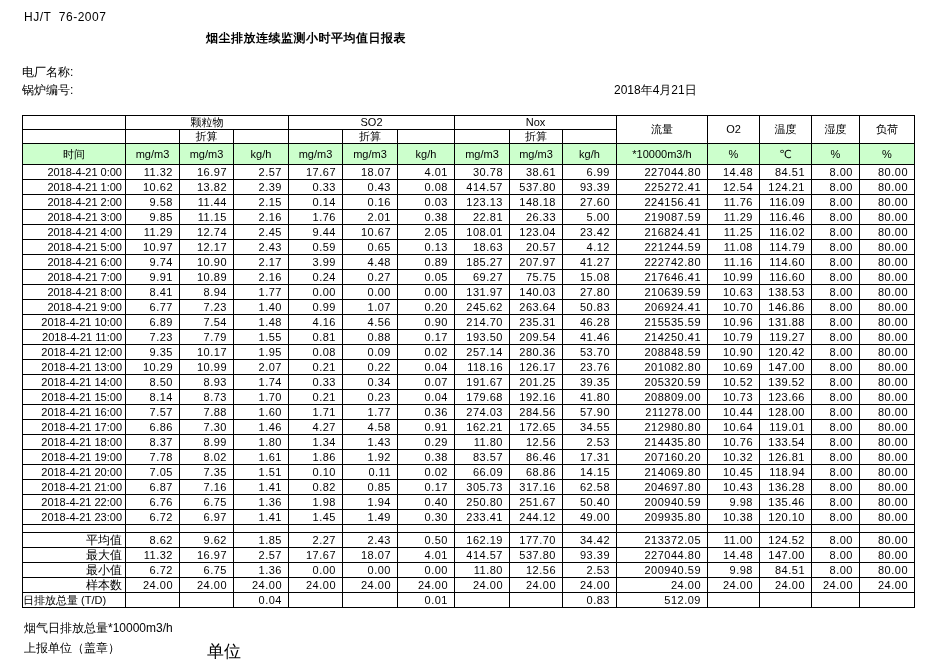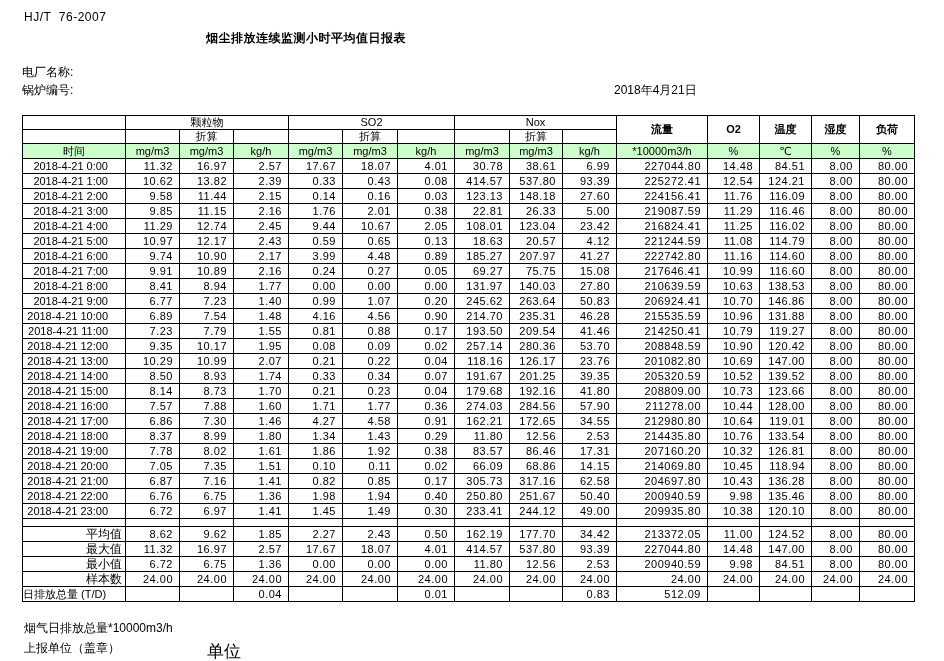--- a/index.html
+++ b/index.html
@@ -9,24 +9,24 @@
   #standard-code { left:24px; top:10px; font-size:12px; font-weight:normal; letter-spacing:0.5px; }
   #page-title { left:206px; top:30px; font-size:12px; font-weight:bold; letter-spacing:0.5px; }
   #plant-name-label { left:22px; top:64px; font-size:12px; font-weight:normal; }
   #boiler-no-label { left:22px; top:82px; font-size:12px; font-weight:normal; }
   #report-date { left:570px; top:82px; font-size:12px;margin-left:44px; }
   #report-table { position:absolute; left:22px; top:115px; border-collapse:collapse;
     table-layout:fixed; font-size:11px; }
   #report-table td { border:1px solid #000; overflow:hidden; white-space:nowrap;
     height:15px; line-height:13px; padding:0; font-weight:normal; }
   #report-table thead tr.hrow td { height:14px; text-align:center; font-size:11px; }
-  #report-table thead td.bigcol { font-size:12px;font-weight:bold; }
-  #report-table tr.green-row td { background:#ccffcc; text-align:center; height:15px; font-size:11px; }
+  #report-table thead td.bigcol { font-size:12px; }
+  #report-table tr.green-row td { background:#ccffcc; text-align:center; height:21px; font-size:11px; }
   #report-table td.num { text-align:right; padding-right:6px; letter-spacing:0.5px; }
-  #report-table td.time { text-align:right; padding-right:17px; }
+  #report-table td.time { text-align:right; padding-right:3px; }
   #report-table td.slabel { text-align:right; padding-right:3px; font-size:12px; }
   #report-table td.slabel-left { text-align:left; padding-left:0; font-size:11px;border-radius:6px; }
   #report-table tr.spacer td { height:8px; }
   #flue-gas-total-note { left:24px; top:620px; font-size:12px; }
   #reporting-unit-label { left:24px; top:640px; font-size:12px; }
   #unit-label { left:207px; top:640px; font-size:17px; }
 </style>
 </head>
 <body>
 

